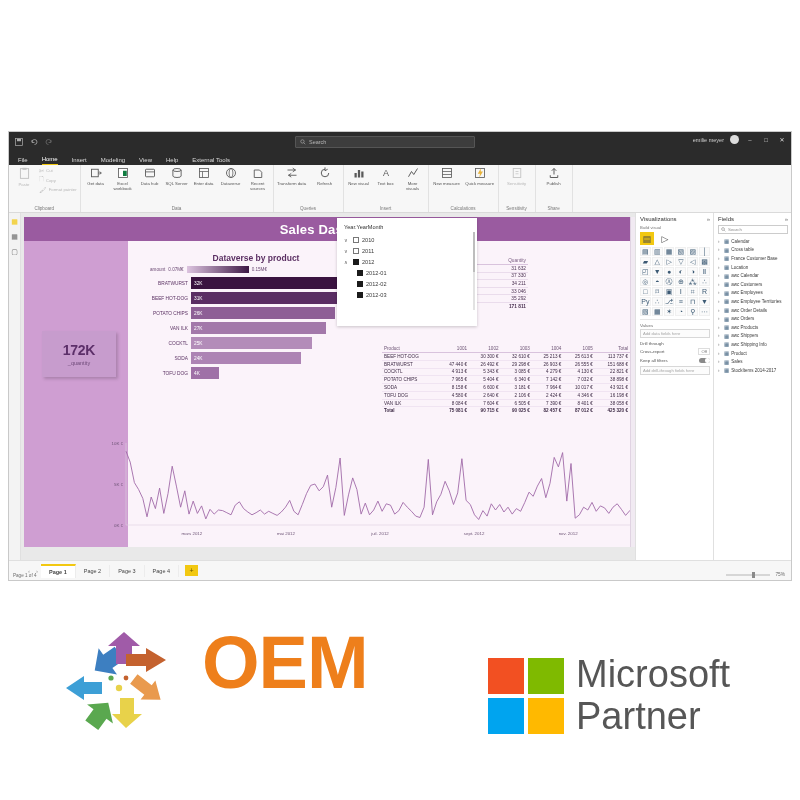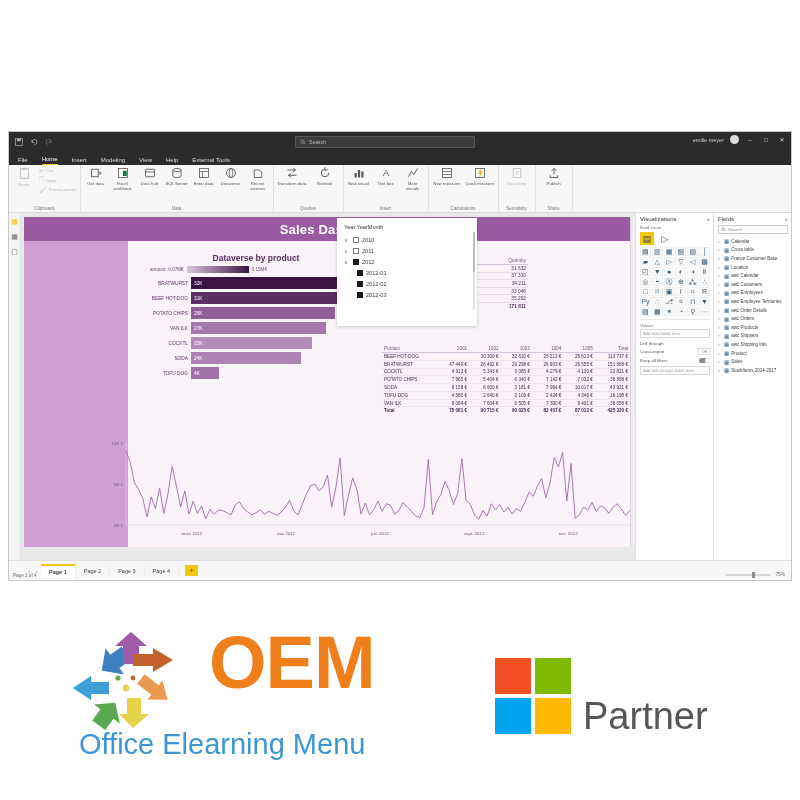--- a/index.html
+++ b/index.html
@@ -183,21 +183,21 @@
   .ptab.active{ background:#ffffff; border-top:2px solid #f2c811; font-weight:bold;}
   .ptadd{ width:13px;height:11px;background:#f2c811; display:flex;align-items:center;
      justify-content:center; font-size:7px; color:#6b5500; margin-left:6px;}
   .status-right{ position:absolute; right:6px; bottom:3px; display:flex; align-items:center;
      gap:5px; font-size:4.8px; color:#6d6d6d;}
   .zoombar{ width:44px;height:2px;background:#d6d6d6; position:relative;}
   .zoombar i{ position:absolute; left:26px; top:-2px; width:3px;height:6px;background:#8a8a8a;}
   .pageof{ position:absolute; left:4px; bottom:2px; font-size:4.6px; color:#6d6d6d;}
 
   
-  #logos{ position:absolute; left:15px; top:600px; width:652px; height:200px;}
+  #logos{ position:absolute; left:8px; top:600px; width:652px; height:200px;}
   .oem-wrap{ position:absolute; left:48px; top:18px; width:330px; height:140px;}
   .oem-text{ position:absolute; left:146px; top:8px; font-size:74px; font-weight:bold;
       color:#ee7f1b; letter-spacing:-1px; line-height:74px;}
   .oem-sub{ position:absolute; left:16px; top:110px; font-size:29px; color:#3d95d1;}
   .arrows{ position:absolute; left:0; top:8px; width:145px; height:110px;}
 
   .ms-wrap{ position:absolute; left:480px; top:50px; width:290px; height:100px;}
   .ms-grid{ position:absolute; left:0; top:8px; width:76px; height:76px;
      display:grid; grid-template-columns:1fr 1fr; grid-template-rows:1fr 1fr; gap:4px;}
   .ms-grid div{ width:100%; height:100%;}
@@ -482,20 +482,24 @@
     <div class="canvas-wrap">
       <div class="report">
 
         <div class="rep-leftband"></div>
         <div class="rep-leftband-top"></div>
 
         <div class="rep-head">
           <span class="rep-title">Sales Dashboard</span>
         </div>
 
+        <div class="kpi" id="kpi2">
+          <span class="v">172K</span>
+          <span class="l">_quantity</span>
+        </div>
 
         <div class="barchart">
           <div class="bc-title">Dataverse by product</div>
           <div class="bc-legend">
             <span>amount</span>
             <span>0.07M€</span>
             <span class="grad"></span>
             <span>0.15M€</span>
           </div>
           <div class="bc-rows" id="bar-rows">
@@ -925,25 +929,25 @@
         <path d="M92 52 L108 64 L92 76 L92 70 L74 70 L74 58 L92 58 Z" fill="#e99a4e" transform="rotate(38 92 64)"></path>
         <path d="M72 72 L86 86 L78 86 L78 102 L64 102 L64 86 L56 86 Z" fill="#e8d24a" transform="rotate(180 71 87)"></path>
         <path d="M44 74 L28 88 L36 88 L36 102 L52 102 L52 88 L60 88 Z" fill="#5aa84f" transform="rotate(36 44 88)"></path>
         <path d="M30 54 L12 66 L30 78 L30 72 L48 72 L48 60 L30 60 Z" fill="#3d9fd6" transform="translate(-2,-4)"></path>
         <circle cx="63" cy="62" r="3.2" fill="#e8d24a"></circle>
         <circle cx="55" cy="52" r="2.6" fill="#5aa84f"></circle>
         <circle cx="70" cy="52" r="2.4" fill="#c4622f"></circle>
       </g>
     </svg>
     <div class="oem-text">OEM</div>
-    <div class="oem-sub">Office Elearning Menu</div>
   </div>
 
   <div class="ms-wrap">
     <div class="ms-grid">
       <div style="background:#f25022"></div>
       <div style="background:#7fba00"></div>
       <div style="background:#00a4ef"></div>
       <div style="background:#ffb900"></div>
     </div>
+    <div class="ms-name">Microsoft</div>
     <div class="ms-name2">Partner</div>
   </div>
 </div>
 
 </body></html>

